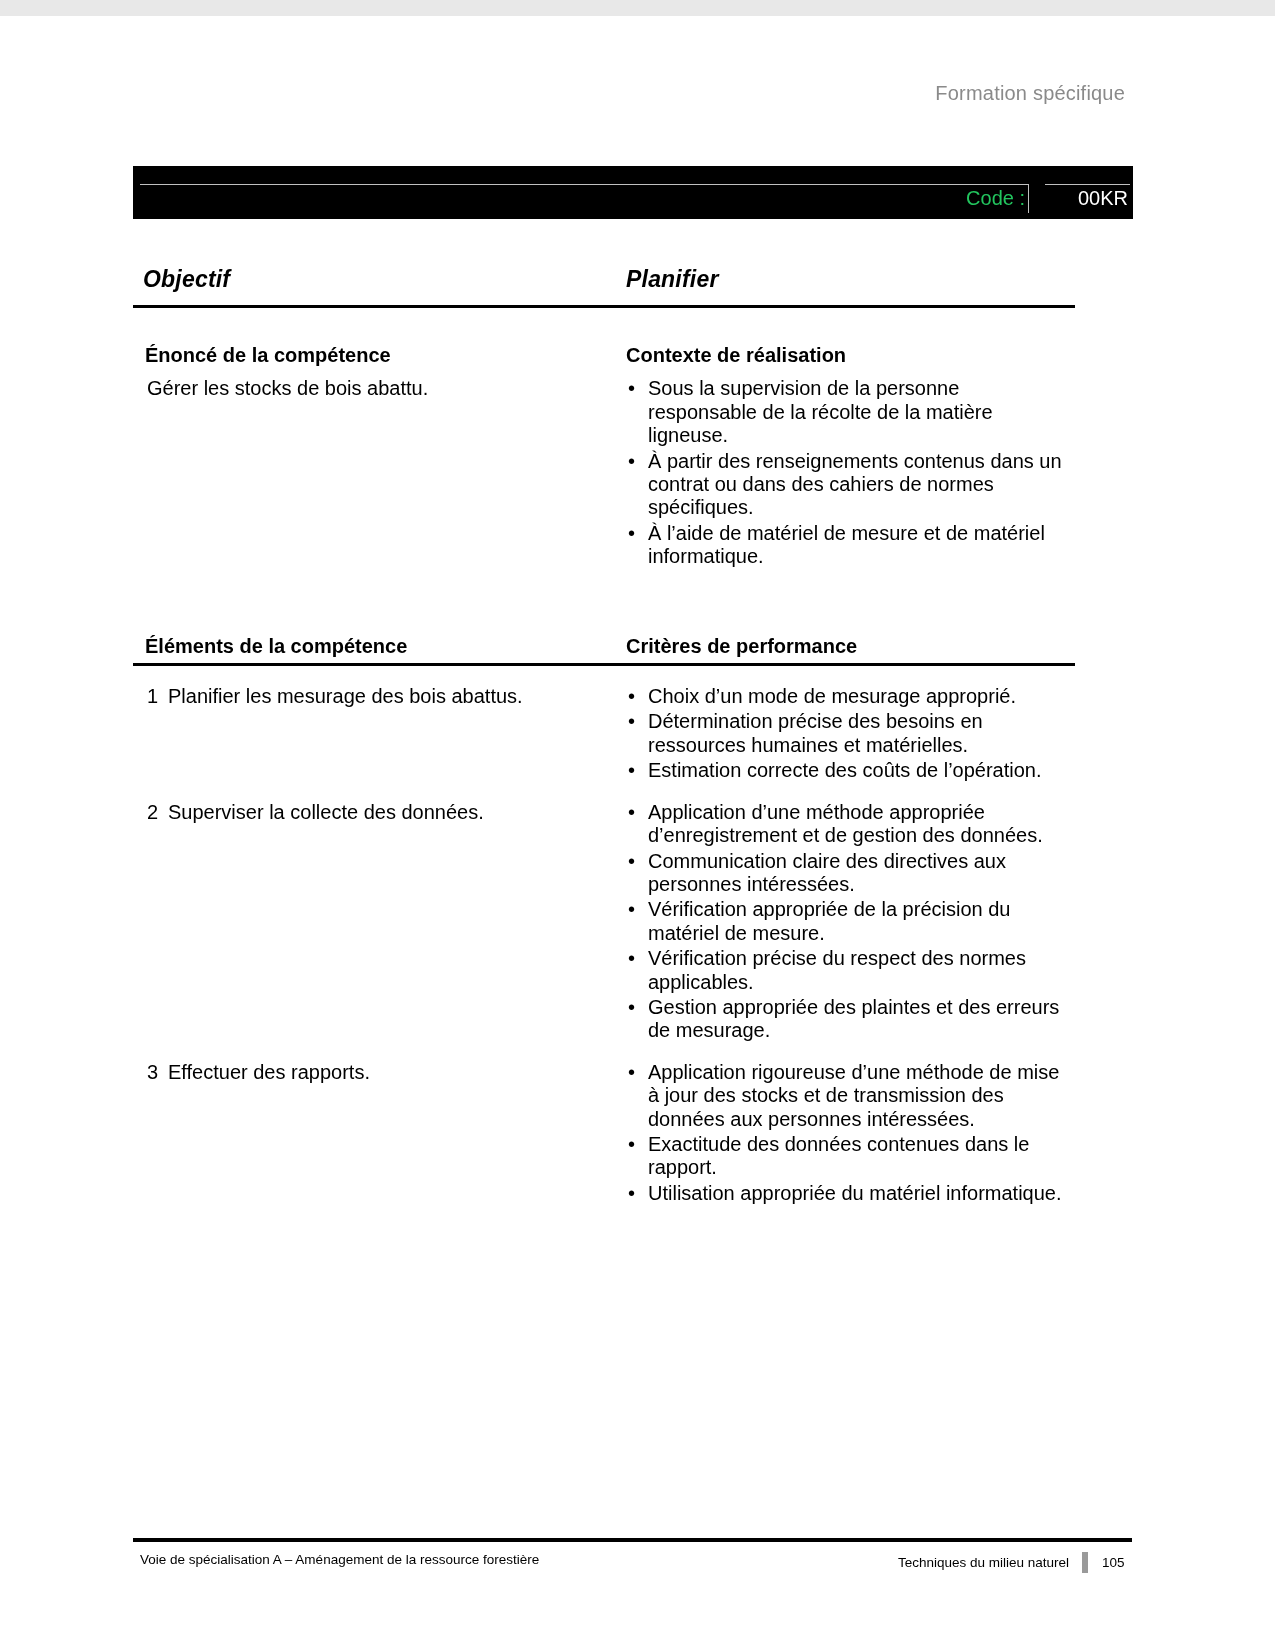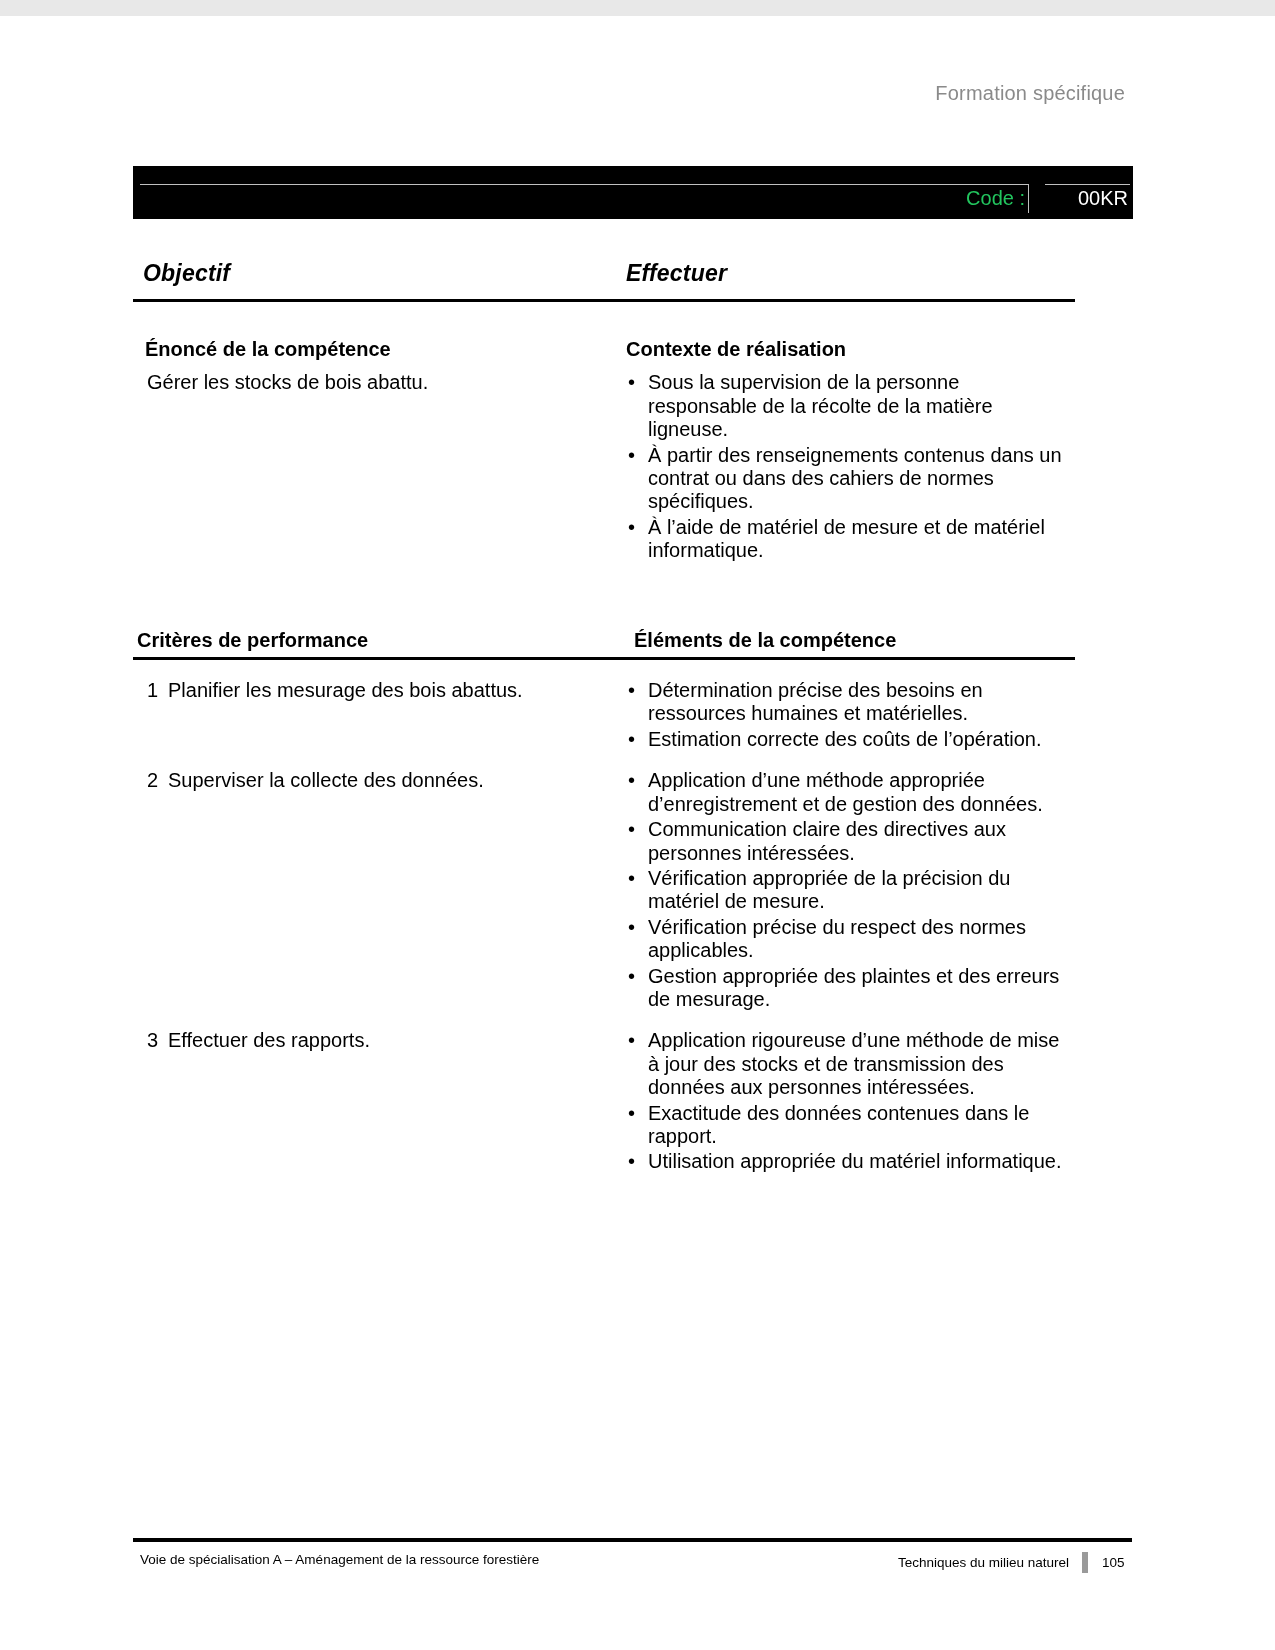--- a/index.html
+++ b/index.html
@@ -21,21 +21,21 @@
   .code-bar{
     position:absolute;left:133px;top:150px;width:1000px;height:53px;
     background:#000;
   }
   .cb-line-long{position:absolute;left:7px;top:18px;width:888px;height:1px;background:#c0c0c0;}
   .cb-vline{position:absolute;left:895px;top:18px;width:1px;height:29px;background:#c0c0c0;}
   .cb-line-short{position:absolute;left:912px;top:18px;width:85px;height:1px;background:#c0c0c0;}
   .cb-code-label{position:absolute;right:108px;top:20px;color:#22c55e;font-size:20px;line-height:24px;}
   .cb-code-value{position:absolute;right:5px;top:20px;color:#fff;font-size:20px;line-height:24px;}
   
-  .content{position:absolute;left:133px;top:244px;width:942px;}
+  .content{position:absolute;left:133px;top:250px;width:942px;}
   .row{display:grid;grid-template-columns:489px 1fr;}
   .col-title{
     font-size:23px;font-weight:bold;font-style:italic;line-height:26px;
     padding-left:10px;letter-spacing:.2px;
   }
   .rule{height:3px;background:#000;margin-top:13px;}
   .rule2{height:3px;background:#000;margin-top:5px;}
   .headings{margin-top:36px;}
   .headings2{margin-top:64px;}
   .col-h{font-size:20px;font-weight:bold;line-height:23.4px;padding-left:12px;}
@@ -79,50 +79,51 @@
     <div class="cb-vline"></div>
     <div class="cb-line-short"></div>
     <div class="cb-code-label">Code :</div>
     <div class="cb-code-value">00KR</div>
   </div>
 
   <div class="content">
 
     <div class="row">
       <div class="col-title">Objectif</div>
-      <div class="col-title" style="padding-left:4px">Effectuer</div>
+      <div class="col-title" style="padding-left:4px">Planifier</div>
     </div>
     <div class="rule"></div>
 
     <div class="row headings">
       <div class="col-h">Énoncé de la compétence</div>
       <div class="col-h right">Contexte de réalisation</div>
     </div>
 
     <div class="row body-row">
       <div class="statement">Gérer les stocks de bois abattu.</div>
       <ul class="bullets">
         <li>Sous la supervision de la personne responsable de la récolte de la matière ligneuse.</li>
         <li>À partir des renseignements contenus dans un contrat ou dans des cahiers de normes spécifiques.</li>
         <li>À l’aide de matériel de mesure et de matériel informatique.</li>
       </ul>
     </div>
 
     <div class="row headings2">
+      <div class="col-h">Éléments de la compétence</div>
       <div class="col-h right">Critères de performance</div>
-      <div class="col-h">Éléments de la compétence</div>
     </div>
     <div class="rule2"></div>
 
     <div class="row item-row">
       <div class="item-left">
         <span class="item-num">1</span>
         <span class="item-text">Planifier les mesurage des bois abattus.</span>
       </div>
       <ul class="bullets">
+        <li>Choix d’un mode de mesurage approprié.</li>
         <li>Détermination précise des besoins en ressources humaines et matérielles.</li>
         <li>Estimation correcte des coûts de l’opération.</li>
       </ul>
     </div>
 
     <div class="row item-row">
       <div class="item-left">
         <span class="item-num">2</span>
         <span class="item-text">Superviser la collecte des données.</span>
       </div>

